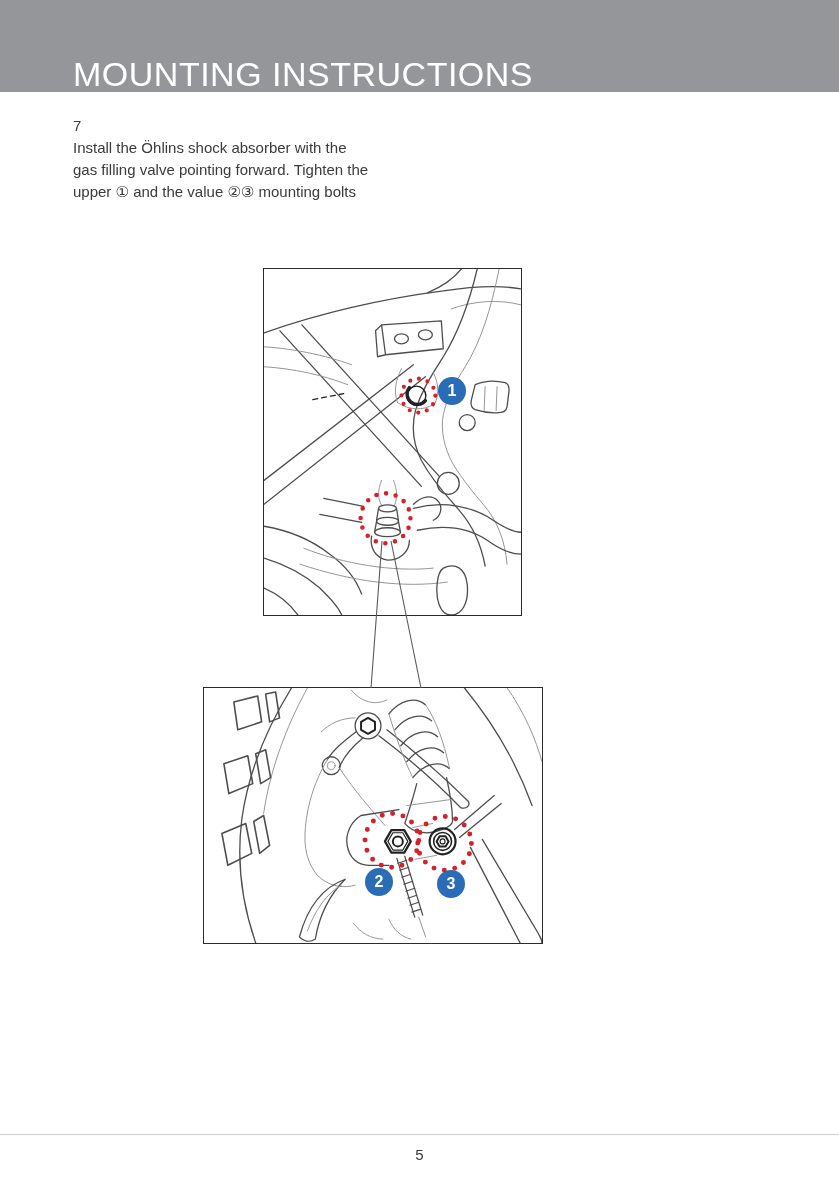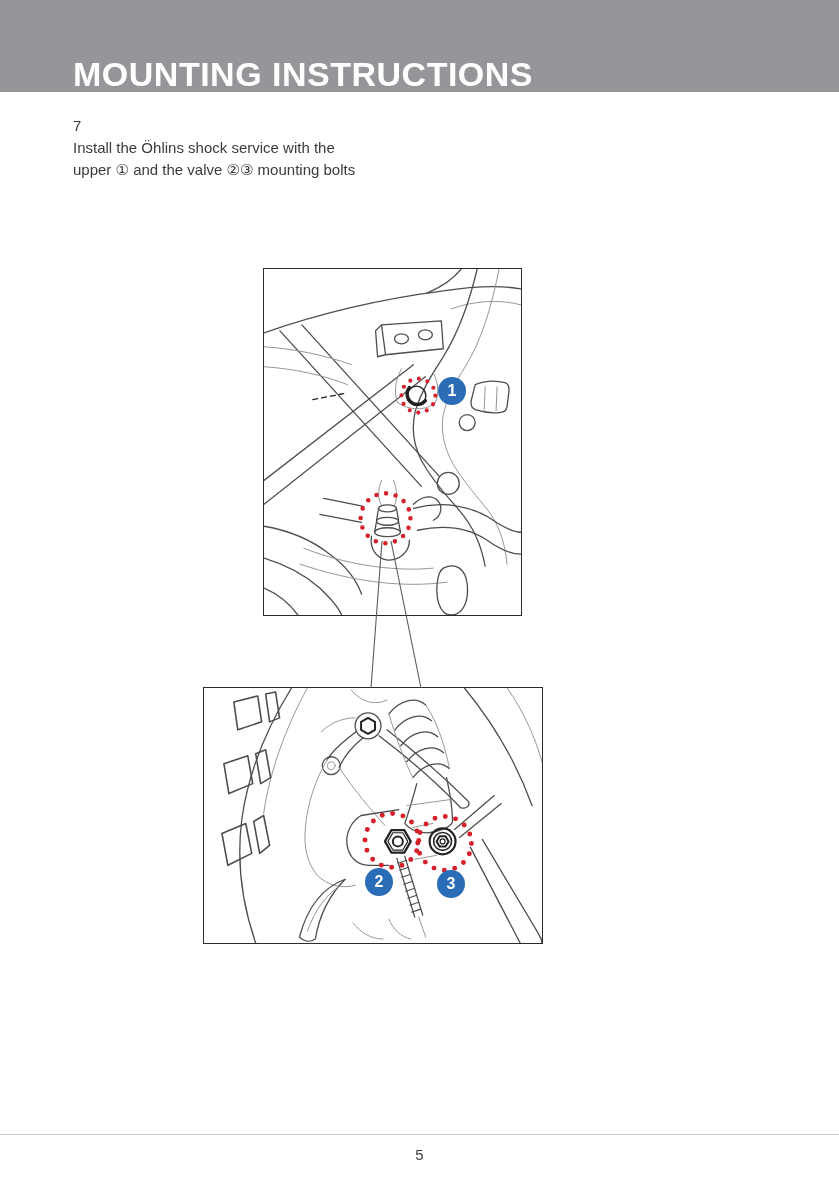--- a/index.html
+++ b/index.html
@@ -8,21 +8,21 @@
     background:#ffffff; overflow:hidden;
     font-family:"Liberation Sans","DejaVu Sans",sans-serif;
   }
   
   .banner {
     position:absolute; left:0; top:0; width:839px; height:92px;
     background:#95969a;
   }
   .banner h1 {
     position:absolute; left:73px; bottom:1px; margin:0;
-    font-size:34px; line-height:34px; font-weight:bold;
+    font-size:34px; line-height:34px; font-weight:normal;
     letter-spacing:0.5px; color:#ffffff; white-space:nowrap;
   }
   
   .instr {
     position:absolute; left:73px; top:115px;
     color:#3b3b3b; font-size:15px; line-height:22px; white-space:nowrap;
   }
   
   .fig {
     position:absolute; border:1.5px solid #2b2b2b; box-sizing:border-box;
@@ -61,22 +61,23 @@
 <body>
 
 <div id="page">
 
   <div class="banner">
     <h1>MOUNTING INSTRUCTIONS</h1>
   </div>
 
   <div class="instr">
     <div>7</div>
-    <div>Install the Öhlins shock service with the</div>
-    <div>upper ① and the valve ②③ mounting bolts</div>
+    <div>Install the Öhlins shock absorber with the</div>
+    <div>gas filling valve pointing forward. Tighten the</div>
+    <div>upper ① and the value ②③ mounting bolts</div>
   </div>
 
   <div class="fig" id="fig1">
     <svg viewBox="0 0 258 347" preserveAspectRatio="none">
       <g class="art">
 
         <path d="M0,64 C52,46 118,30 180,22 C206,18 236,16 258,20"></path>
         <path d="M198,0 C190,10 178,18 164,24"></path>
         <path class="lt" d="M258,36 C236,30 210,32 188,40"></path>
 

